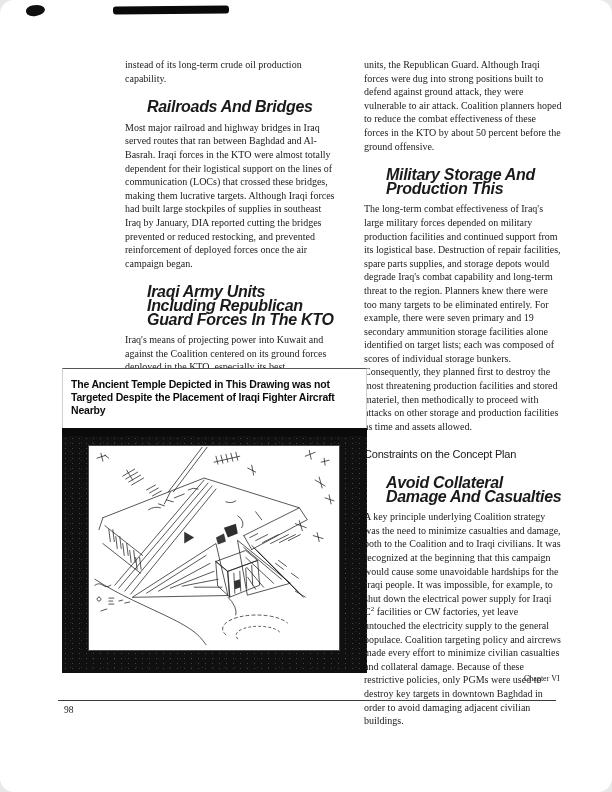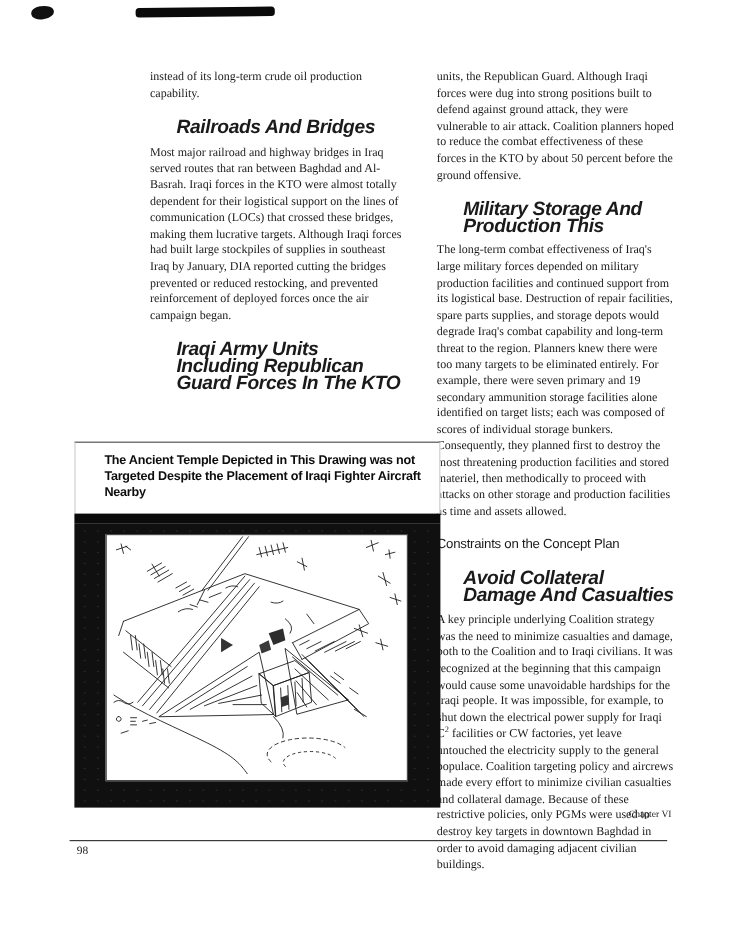--- a/index.html
+++ b/index.html
@@ -3,20 +3,21 @@
 <meta charset="utf-8">
 <style>
   html,body{margin:0;padding:0;background:#e8e8e8;}
   .sheet{
     position:relative;
     width:612px;height:792px;
     background:#ffffff;
     font-family:"Liberation Serif", serif;
     color:#1a1a1a;
     overflow:hidden;
+    border-radius:14px;
   }
   
   .artifact-blob{
     position:absolute;left:26px;top:5px;width:19px;height:11px;
     background:#101010;border-radius:45% 55% 50% 50%;
     transform:rotate(-9deg);
   }
   .artifact-bar{
     position:absolute;left:113px;top:6px;width:116px;height:8px;
     background:#0a0a0a;border-radius:3px;transform:rotate(-0.6deg);
@@ -41,21 +42,21 @@
   
   .figure{
     position:absolute;left:62px;top:368px;width:305px;height:305px;
   }
   .fig-caption{
     box-sizing:border-box;
     width:100%;height:60px;
     border-top:1px solid #555;
     border-left:1px solid #cfcfcf;border-right:1px solid #cfcfcf;
     background:#fff;
-    padding:9px 10px 0 24px;
+    padding:9px 10px 0 8px;
     font-family:"Liberation Sans", sans-serif;
     font-weight:bold;font-size:10.5px;line-height:13px;letter-spacing:-0.2px;
     color:#0d0d0d;
   }
   .fig-bar{width:100%;height:8px;background:#0a0a0a;}
   .fig-frame{
     position:relative;width:100%;height:237px;
     background-color:#101010;
     background-image:
       radial-gradient(rgba(255,255,255,0.22) 9%, transparent 10%),
@@ -88,20 +89,21 @@
 <div class="sheet">
 
   <div class="artifact-blob"></div>
   <div class="artifact-bar"></div>
 
   <div class="col col-left">
     <p>instead of its long-term crude oil production capability.</p>
     <h3 class="run-in">Railroads And Bridges</h3>
     <p>Most major railroad and highway bridges in Iraq served routes that ran between Baghdad and Al-Basrah. Iraqi forces in the KTO were almost totally dependent for their logistical support on the lines of communication (LOCs) that crossed these bridges, making them lucrative targets. Although Iraqi forces had built large stockpiles of supplies in southeast Iraq by January, DIA reported cutting the bridges prevented or reduced restocking, and prevented reinforcement of deployed forces once the air campaign began.</p>
     <h3 class="run-in">Iraqi Army Units Including Republican Guard Forces In The KTO</h3>
+    <p>Iraq's means of projecting power into Kuwait and against the Coalition centered on its ground forces deployed in the KTO, especially its best</p>
   </div>
 
   <div class="col col-right">
     <p>units, the Republican Guard. Although Iraqi forces were dug into strong positions built to defend against ground attack, they were vulnerable to air attack. Coalition planners hoped to reduce the combat effectiveness of these forces in the KTO by about 50 percent before the ground offensive.</p>
     <h3 class="run-in">Military Storage And Production This</h3>
     <p>The long-term combat effectiveness of Iraq's large military forces depended on military production facilities and continued support from its logistical base. Destruction of repair facilities, spare parts supplies, and storage depots would degrade Iraq's combat capability and long-term threat to the region. Planners knew there were too many targets to be eliminated entirely. For example, there were seven primary and 19 secondary ammunition storage facilities alone identified on target lists; each was composed of scores of individual storage bunkers. Consequently, they planned first to destroy the most threatening production facilities and stored materiel, then methodically to proceed with attacks on other storage and production facilities as time and assets allowed.</p>
     <h2 class="section">Constraints on the Concept Plan</h2>
     <h3 class="run-in">Avoid Collateral Damage And Casualties</h3>
     <p><span>A key principle underlying Coalition strategy was the need to minimize casualties and damage, both to the Coalition and to Iraqi civilians. It was recognized at the beginning that this campaign would cause some unavoidable hardships for the Iraqi people. It was impossible, for example, to shut down the electrical power supply for Iraqi C</span><sup>2</sup><span> facilities or CW factories, yet leave untouched the electricity supply to the general populace. Coalition targeting policy and aircrews made every effort to minimize civilian casualties and collateral damage. Because of these restrictive policies, only PGMs were used to destroy key targets in downtown Baghdad in order to avoid damaging adjacent civilian buildings.</span></p>
   </div>

